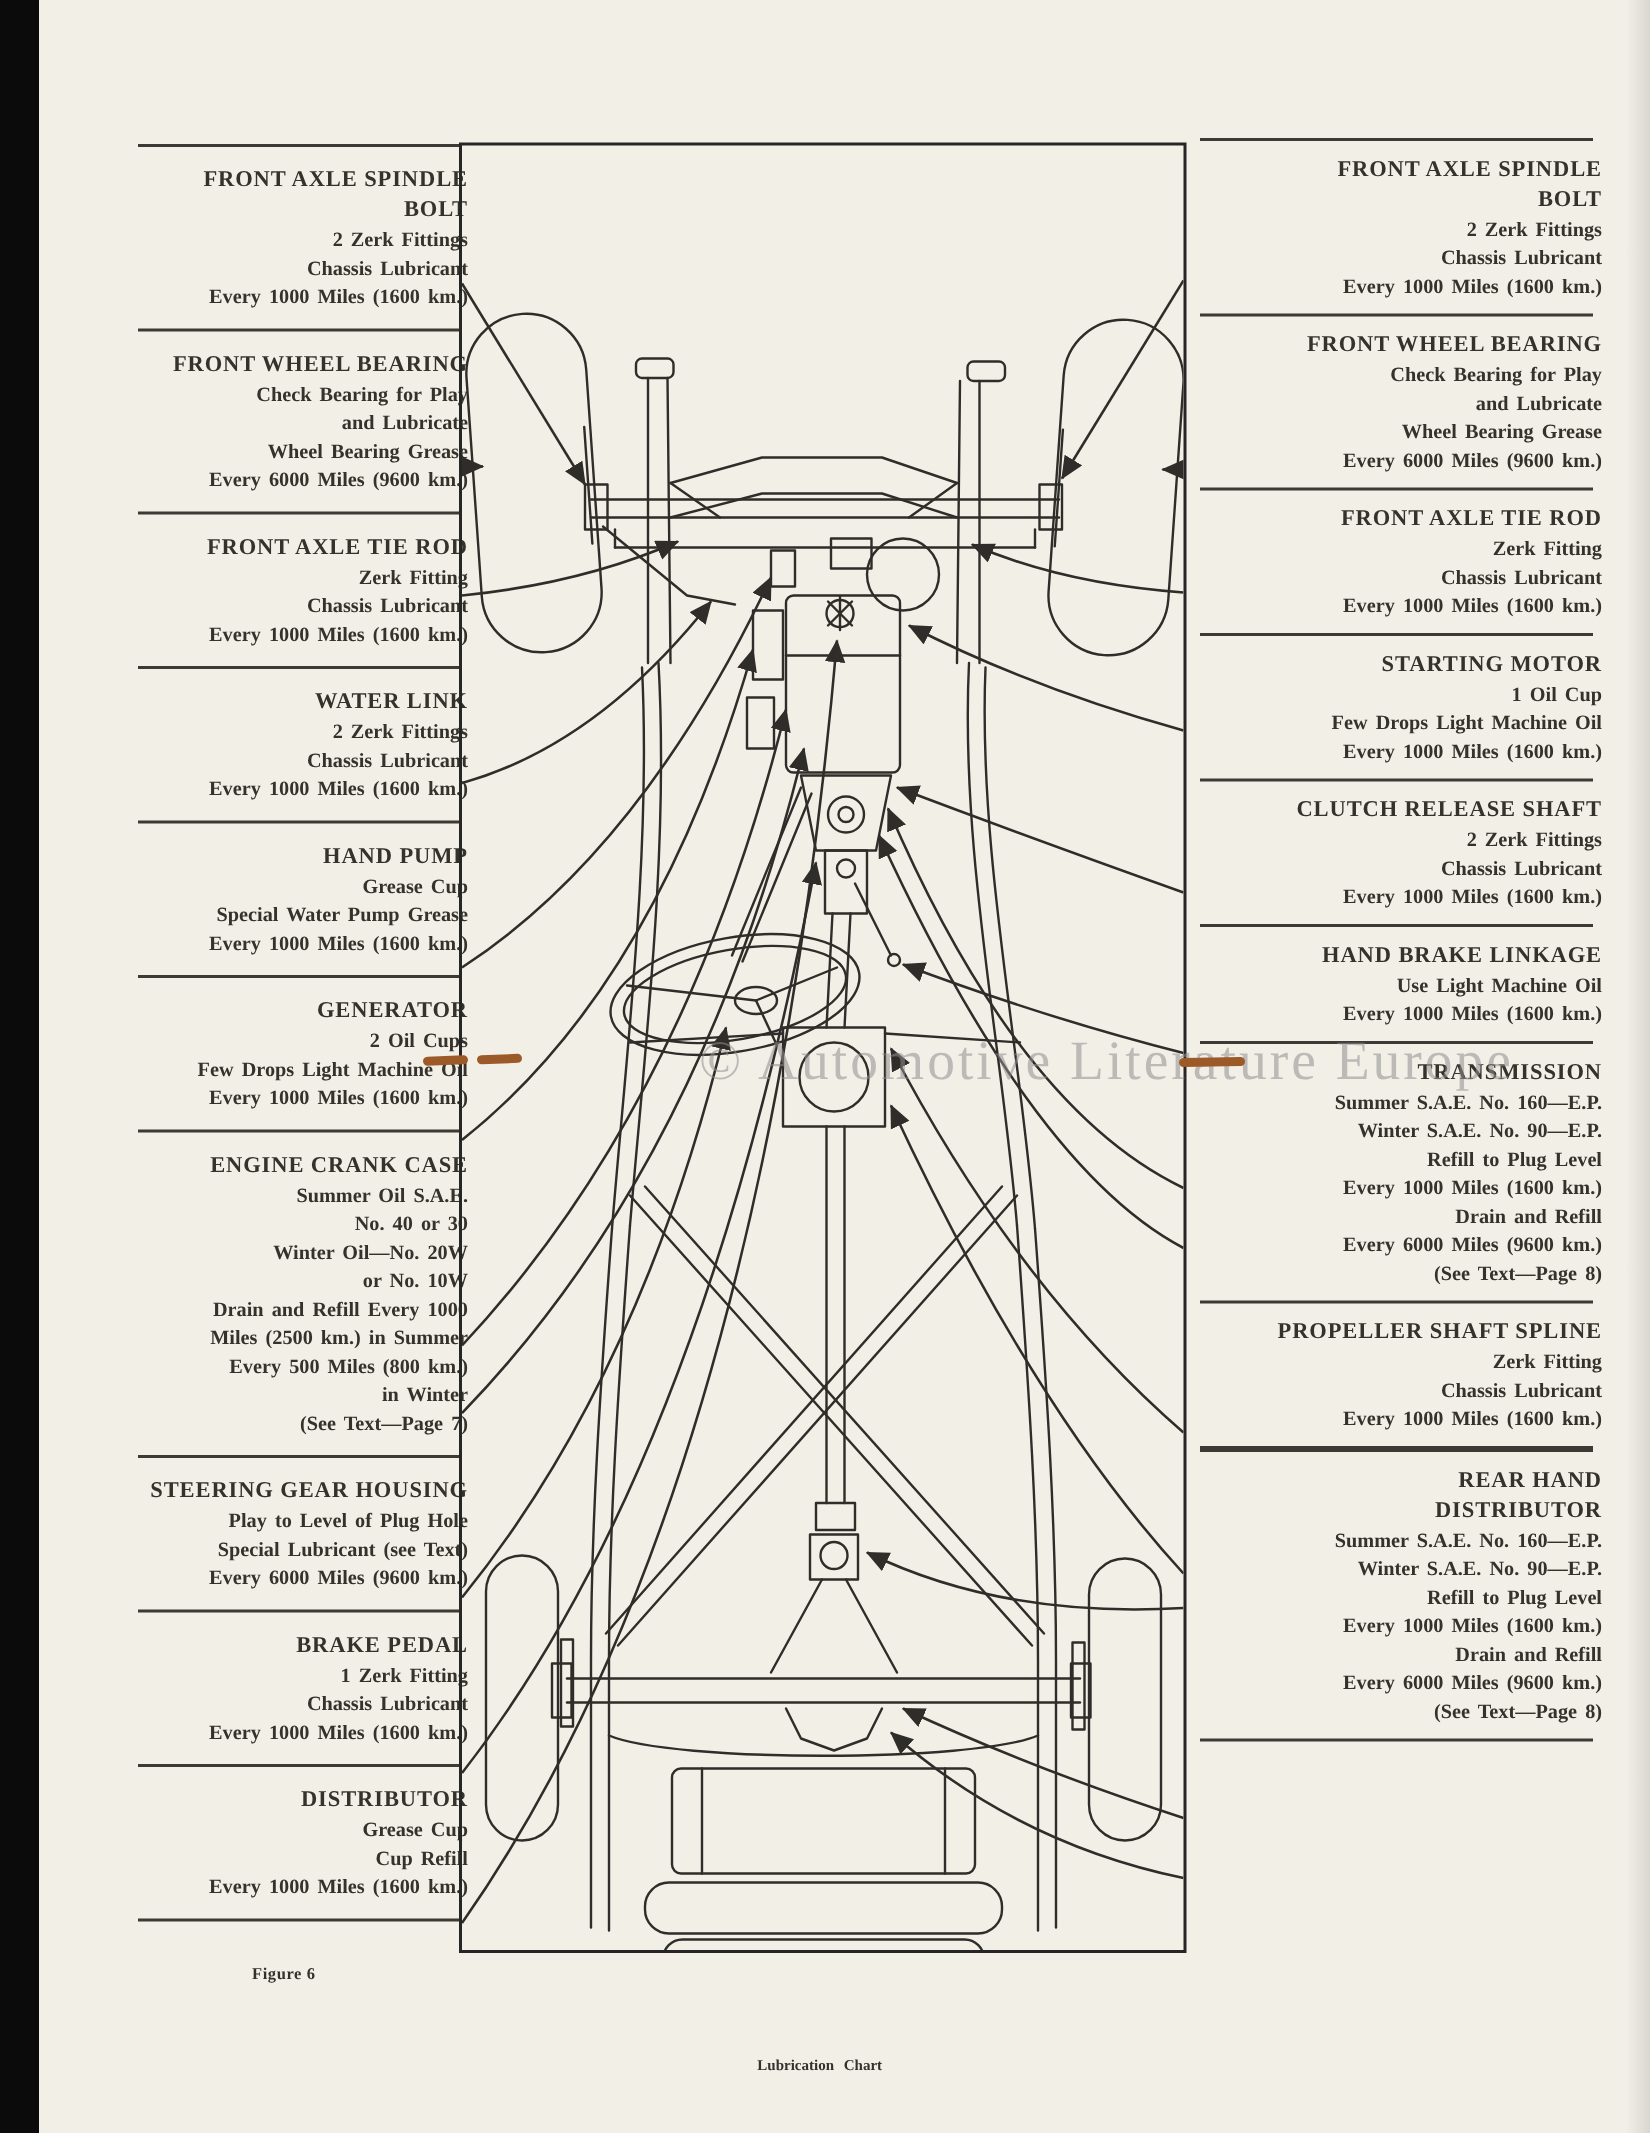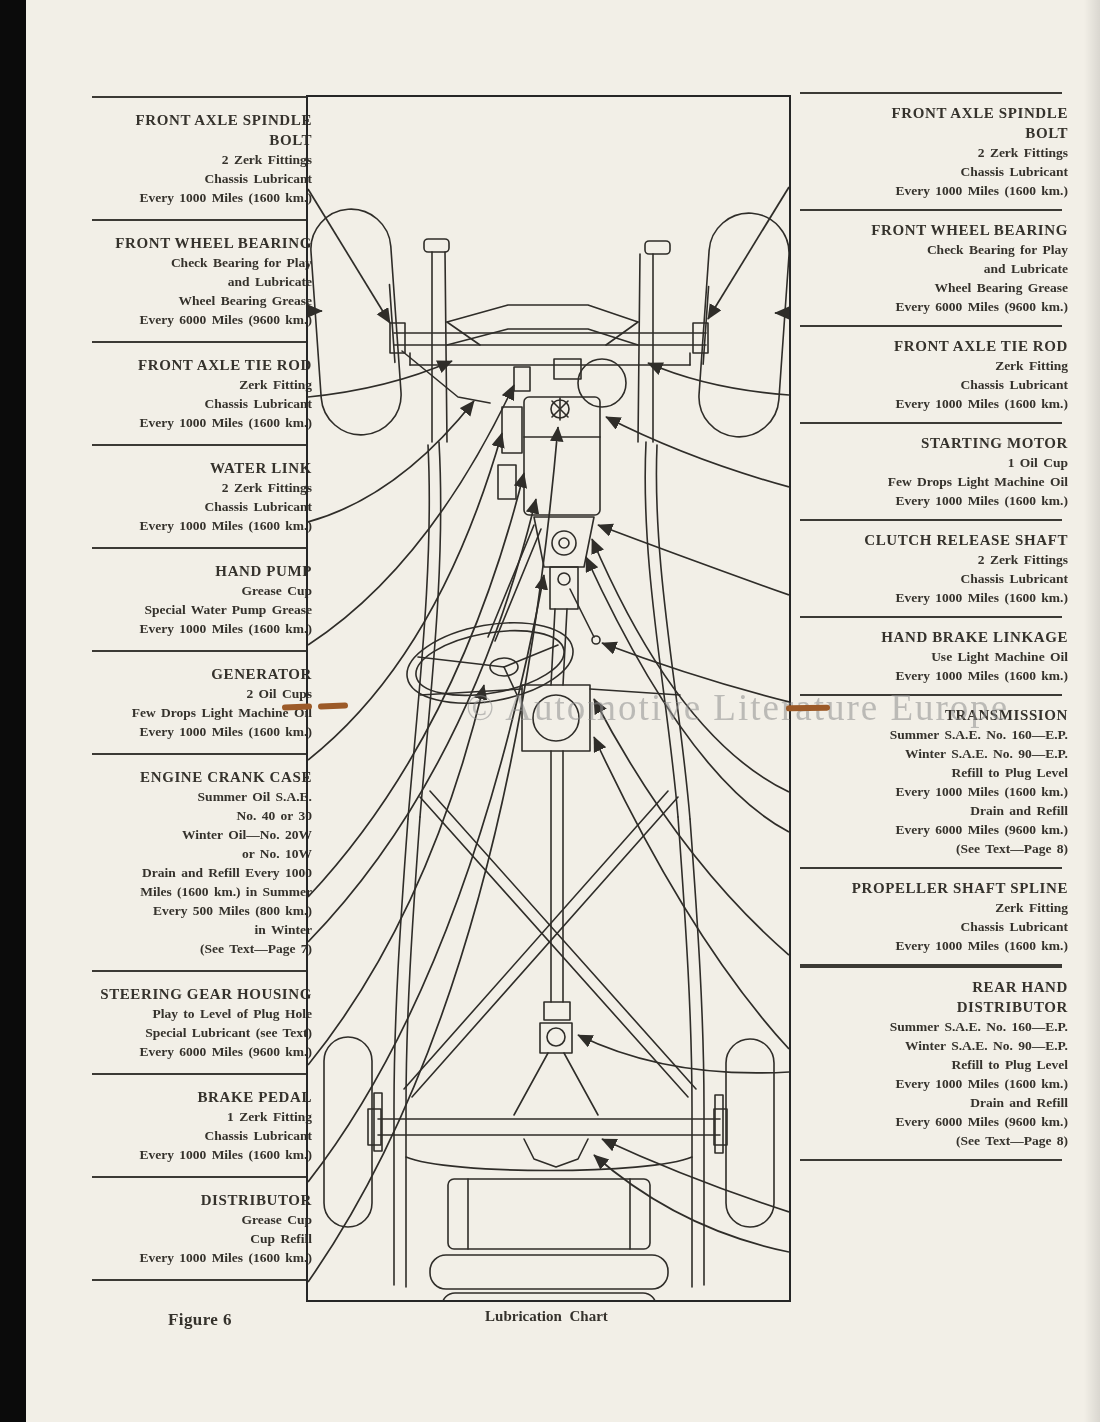--- a/index.html
+++ b/index.html
@@ -27,23 +27,23 @@
   .diagram svg{display:block;width:100%;height:100%;}
   .watermark{
     position:absolute;left:466px;top:686px;width:640px;height:46px;
     font-size:37px;letter-spacing:2px;color:#8f8f8f;opacity:0.55;
     white-space:nowrap;overflow:hidden;z-index:6;pointer-events:none;
   }
   .ink-mark{position:absolute;height:6px;background:#9c5a28;border-radius:3px;z-index:7;}
   .mark1{left:282px;top:704px;width:30px;transform:rotate(-2deg);}
   .mark2{left:318px;top:703px;width:30px;transform:rotate(-2deg);}
   .mark3{left:786px;top:705px;width:44px;transform:rotate(-1deg);}
-  .fig-caption{position:absolute;left:168px;top:1310px;font-size:17px;font-weight:700;letter-spacing:0.4px;}
-  .chart-caption{position:absolute;left:306px;top:1308px;width:481px;text-align:center;
-    font-size:15px;font-weight:700;word-spacing:4px;}
+  .fig-caption{position:absolute;left:168px;top:1310px;font-size:11px;font-weight:700;letter-spacing:0.4px;}
+  .chart-caption{position:absolute;left:306px;top:1372px;width:481px;text-align:center;
+    font-size:10px;font-weight:700;word-spacing:4px;}
   .sketch{stroke:#2f2d29;stroke-width:1.6;fill:none;stroke-linecap:round;stroke-linejoin:round;}
   .ld{stroke:#2f2d29;stroke-width:1.7;fill:none;}
 </style>
 </head>
 <body>
 
 <div class="page">
   <div class="scan-edge"></div>
   <div class="right-shade"></div>
 
@@ -93,21 +93,21 @@
         <div class="legend-line">Every 1000 Miles (1600 km.)</div>
       </div>
       <div class="rule"></div>
       <div class="block">
         <div class="title-line">ENGINE CRANK CASE</div>
         <div class="legend-line">Summer Oil S.A.E.</div>
         <div class="legend-line">No. 40 or 30</div>
         <div class="legend-line">Winter Oil—No. 20W</div>
         <div class="legend-line">or No. 10W</div>
         <div class="legend-line">Drain and Refill Every 1000</div>
-        <div class="legend-line">Miles (1600 km.) in Summer</div>
+        <div class="legend-line">Miles (2500 km.) in Summer</div>
         <div class="legend-line">Every 500 Miles (800 km.)</div>
         <div class="legend-line">in Winter</div>
         <div class="legend-line">(See Text—Page 7)</div>
       </div>
       <div class="rule"></div>
       <div class="block">
         <div class="title-line">STEERING GEAR HOUSING</div>
         <div class="legend-line">Play to Level of Plug Hole</div>
         <div class="legend-line">Special Lubricant (see Text)</div>
         <div class="legend-line">Every 6000 Miles (9600 km.)</div>

